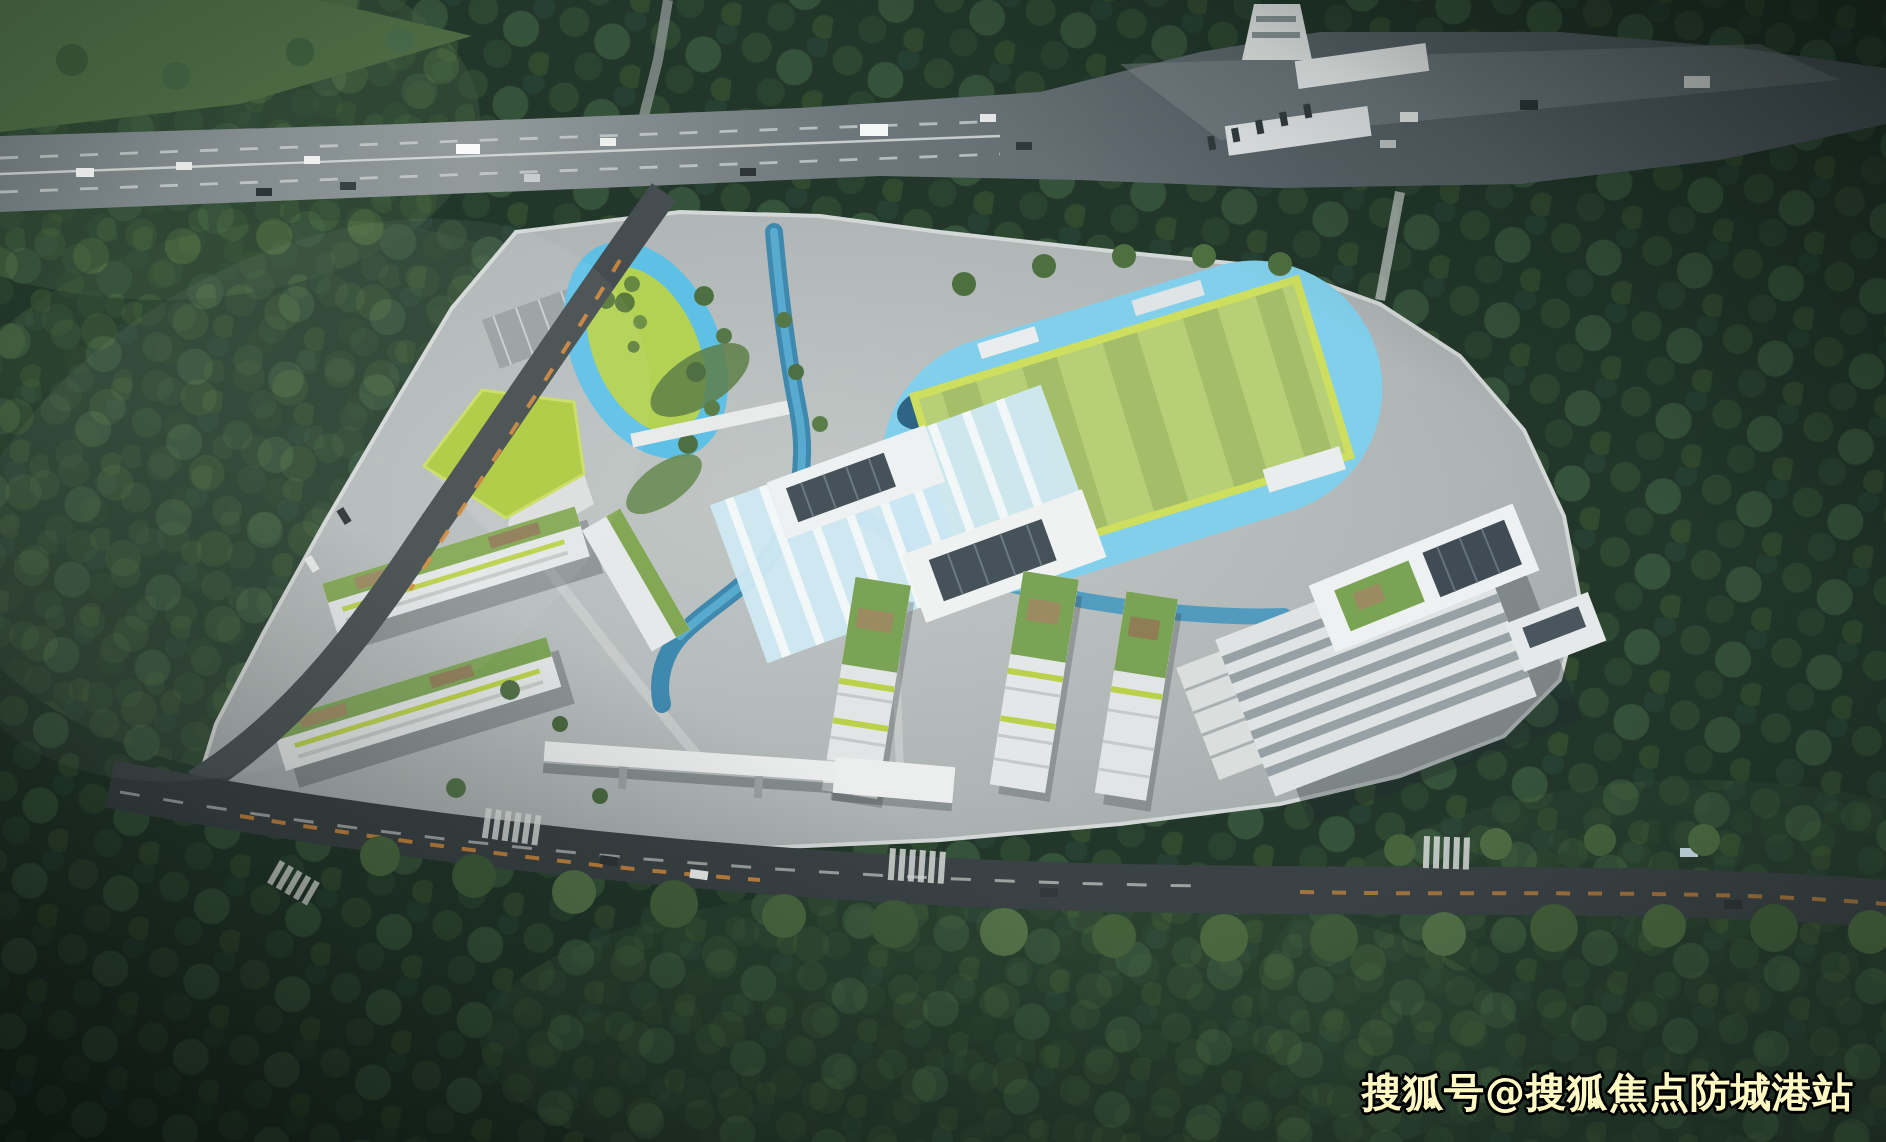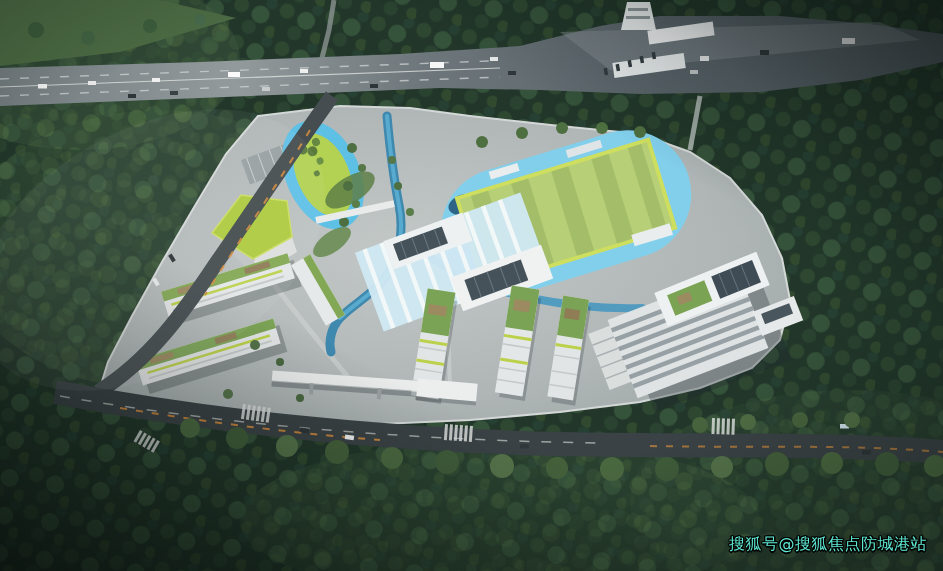--- a/index.html
+++ b/index.html
@@ -4,21 +4,21 @@
 <style>
   html,body{margin:0;padding:0;background:#0c120e;}
   .stage{
     position:relative;width:943px;height:571px;overflow:hidden;
     font-family:"DejaVu Sans","Liberation Sans",sans-serif;
     background:#22372a;
   }
   .stage svg{position:absolute;left:0;top:0;}
   .watermark{
     position:absolute;top:534px;right:16px;
-    font-size:16px;font-weight:normal;color:#5eead4;line-height:1.2;
+    font-size:20px;font-weight:bold;color:#fef9c3;line-height:1.2;
     letter-spacing:.5px;
     text-shadow:-1.5px 0 #000,1.5px 0 #000,0 -1.5px #000,0 1.5px #000,
                 -1px -1px #000,1px 1px #000,1px -1px #000,-1px 1px #000;
     user-select:none;white-space:nowrap;
   }
 </style>
 </head>
 <body>
 
 <div class="stage">

